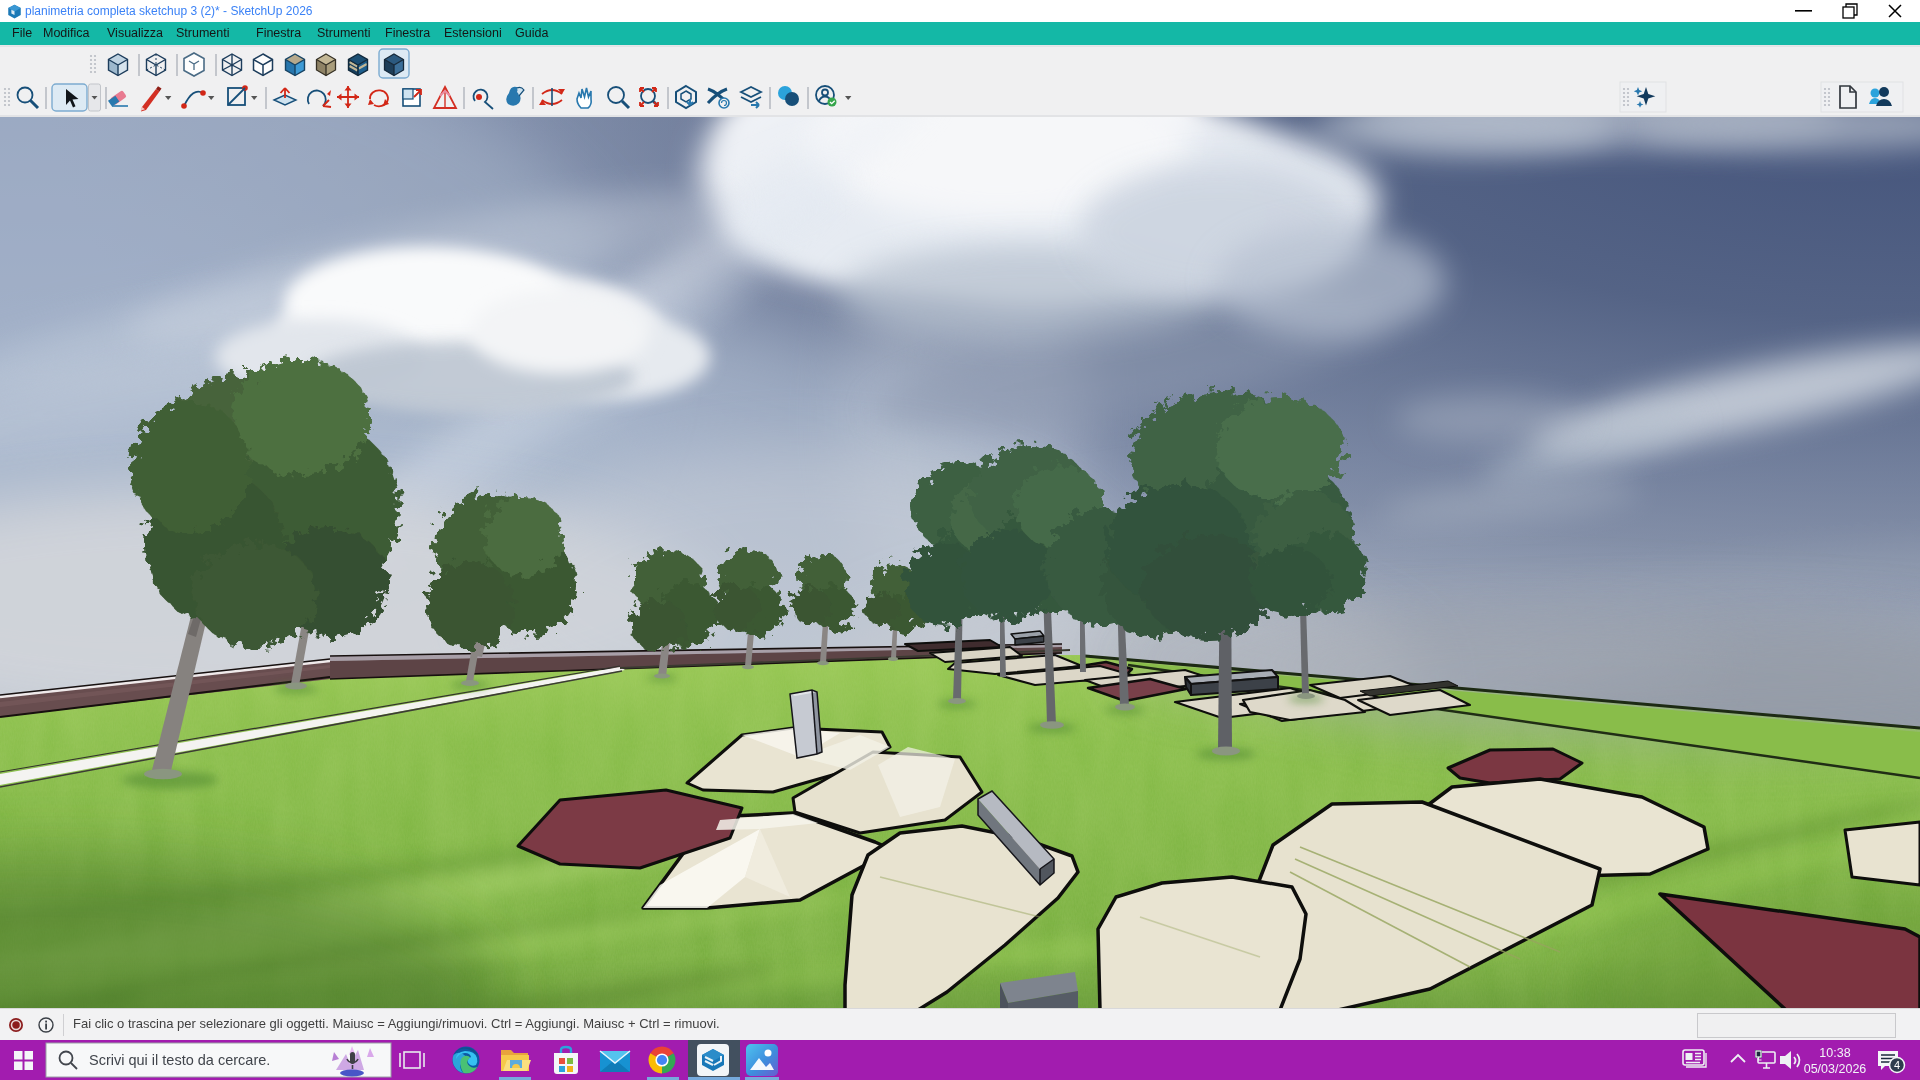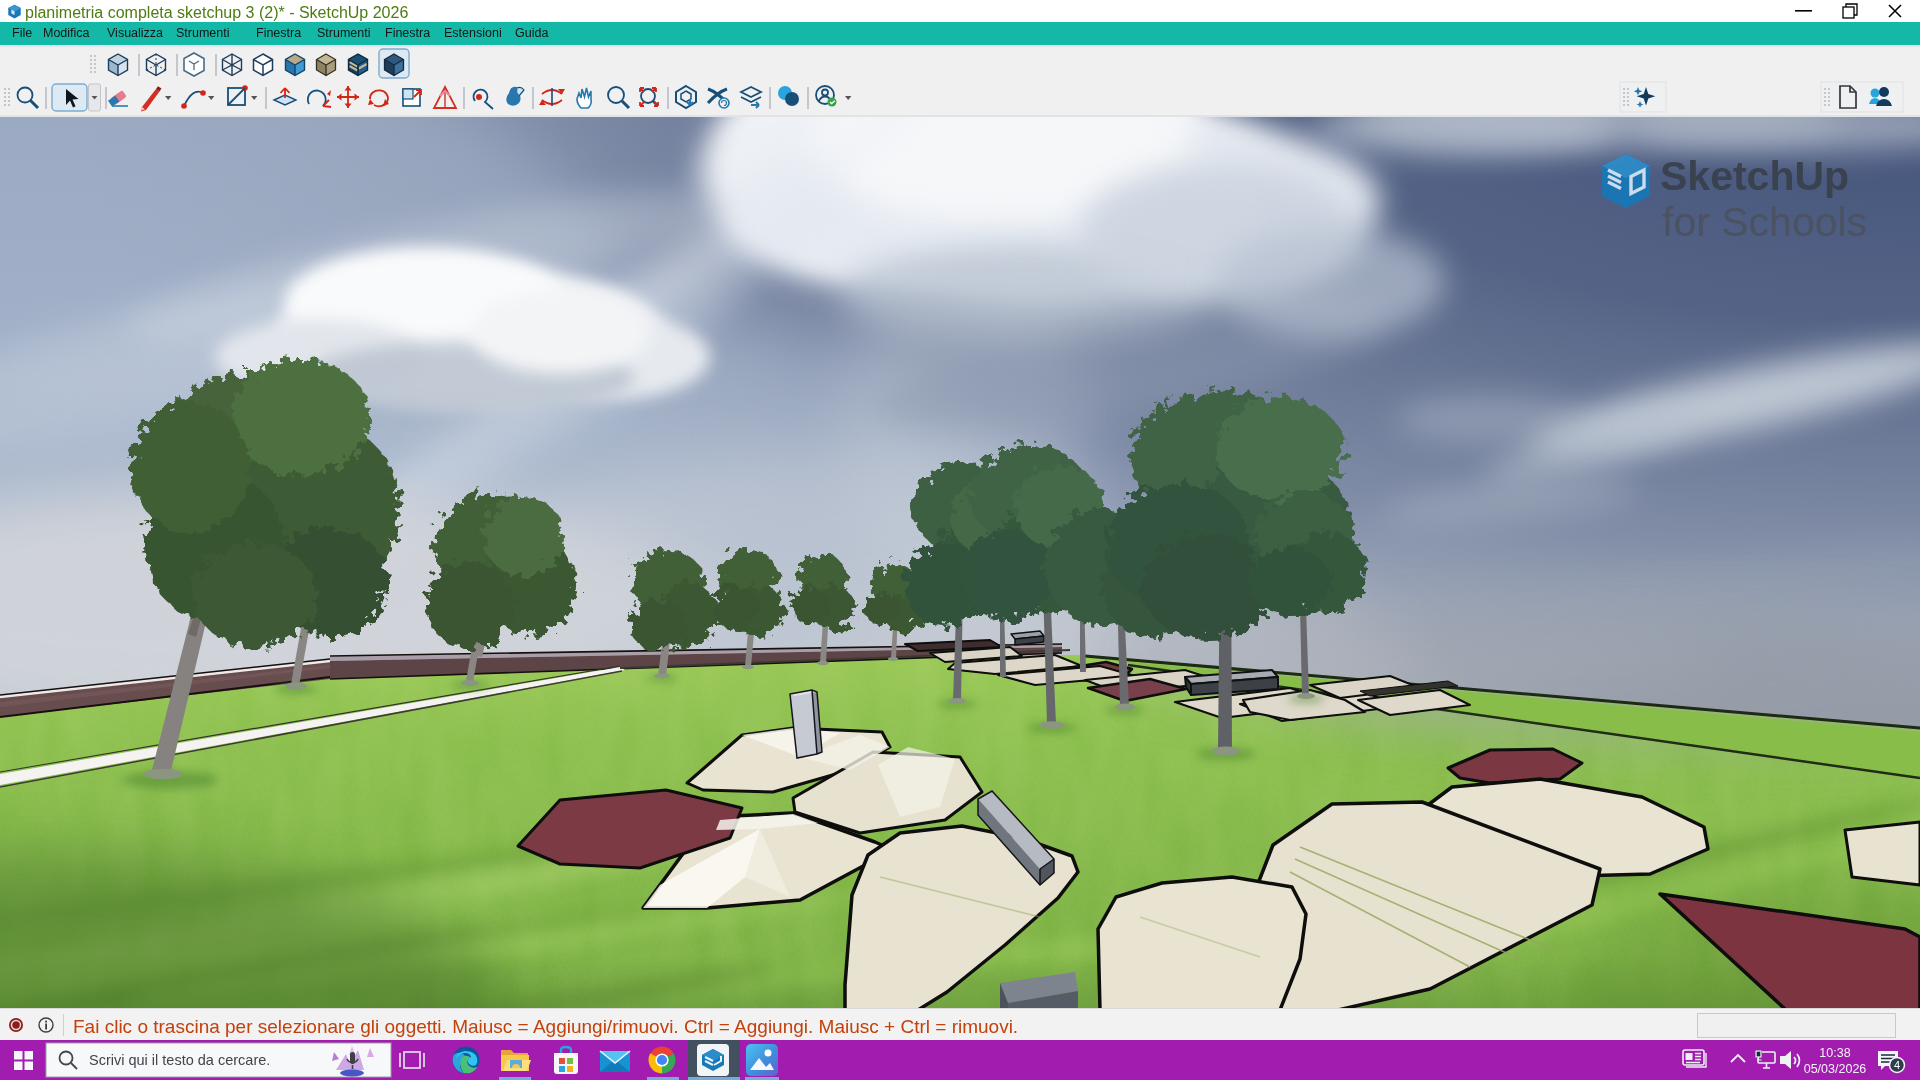--- a/index.html
+++ b/index.html
@@ -1,21 +1,21 @@
 <!DOCTYPE html>
 <html><head><meta charset="utf-8"><style>
 html,body{margin:0;padding:0;width:1920px;height:1080px;overflow:hidden;font-family:"Liberation Sans",sans-serif;background:#fff}
 #titlebar{position:absolute;left:0;top:0;width:1920px;height:22px;background:#ffffff}
-#title-text{position:absolute;left:25px;top:4px;font-size:16px;color:#4d7c0f}
+#title-text{position:absolute;left:25px;top:4px;font-size:12px;color:#3b82f6}
 #menubar{position:absolute;left:0;top:22px;width:1920px;height:23px;background:#14b8a6;border-bottom:1px solid #e6e6e8}
 .menu{position:absolute;top:4px;font-size:12.5px;color:#161616}
 #toolbars{position:absolute;left:0;top:46px;width:1920px;height:71px;background:#f0f0f1}
 #viewport{position:absolute;left:0;top:117px;width:1920px;height:891px;overflow:hidden}
 #statusbar{position:absolute;left:0;top:1008px;width:1920px;height:32px;background:#f2f2f3;border-top:1px solid #d8d8da}
-#status-text{position:absolute;left:73px;top:7px;font-size:19px;color:#c2410c}
+#status-text{position:absolute;left:73px;top:7px;font-size:13px;color:#404040}
 #measure{position:absolute;left:1697px;top:4px;width:197px;height:23px;background:#f0f0f1;border:1px solid #c9c9cc}
 #taskbar{position:absolute;left:0;top:1040px;width:1920px;height:40px;background:#a21caf}
 .wbtn{position:absolute;top:0;width:46px;height:22px}
 </style></head>
 <body>
 <div id="titlebar">
   <svg style="position:absolute;left:7px;top:4px" width="15" height="15" viewBox="0 0 24 24">
       <path d="M12 1 L22 6.5 V17.5 L12 23 L2 17.5 V6.5 Z" fill="#1c79b6"></path>
       <path d="M12 1 L22 6.5 L12 12 L2 6.5 Z" fill="#3a97d3"></path>
       <path d="M7 9 l5 2.6 v6 l-5 -2.6 z" fill="#fff" opacity=".85"></path>
@@ -655,32 +655,20 @@
    <ellipse cx="1280" cy="332" rx="64" ry="52" fill="#486e4b"></ellipse>
    <ellipse cx="1208" cy="470" rx="66" ry="52" fill="#31503a"></ellipse>
    <ellipse cx="1305" cy="448" rx="52" ry="44" fill="#37573e"></ellipse>
    <ellipse cx="1305" cy="420" rx="50" ry="45" fill="#3c5e43"></ellipse>
    <ellipse cx="1325" cy="455" rx="42" ry="40" fill="#36583d"></ellipse>
    <ellipse cx="1290" cy="465" rx="40" ry="34" fill="#32523b"></ellipse>
   </g>
  </g>
 </g>
 </svg>
-<div id="logo" style="position:absolute;left:1598px;top:33px">
-<svg width="280" height="100" viewBox="0 0 280 100">
-<g opacity="0.92">
-<path d="M28 4 L52 16 V46 L28 58 L4 46 V16 Z" fill="#1878b8"></path>
-<path d="M28 4 L52 16 L28 28 L4 16 Z" fill="#2b8cc9"></path>
-<path d="M10 20 l13 6.5 M10 26 l13 6.5 M10 32 l13 6.5" stroke="#d6e8f4" stroke-width="3.4" fill="none"></path>
-<path d="M46 20 l-13 6.5 v17 l13 -6.5 z" fill="none" stroke="#d6e8f4" stroke-width="3.4"></path>
-</g>
-<text x="62" y="40" font-family="Liberation Sans,sans-serif" font-size="41" font-weight="bold" fill="#3a4250" opacity="1">SketchUp</text>
-<text x="64" y="86" font-family="Liberation Sans,sans-serif" font-size="41" font-weight="normal" fill="#4b5261" opacity="1">for Schools</text>
-</svg>
-</div>
 </div>
 <div id="statusbar">
   <svg style="position:absolute;left:8px;top:8px" width="16" height="16">
       <circle cx="8" cy="8" r="7" fill="#8c1d1d"></circle>
       <circle cx="8" cy="8" r="4.5" fill="none" stroke="#e8d8d8" stroke-width="1.5"></circle>
     </svg>
   <svg style="position:absolute;left:38px;top:8px" width="16" height="16">
       <circle cx="8" cy="8" r="7" fill="none" stroke="#3a3f46" stroke-width="1.4"></circle>
       <rect x="7.2" y="6.5" width="1.8" height="6" fill="#3a3f46"></rect>
       <rect x="7.2" y="3.6" width="1.8" height="1.9" fill="#3a3f46"></rect>

